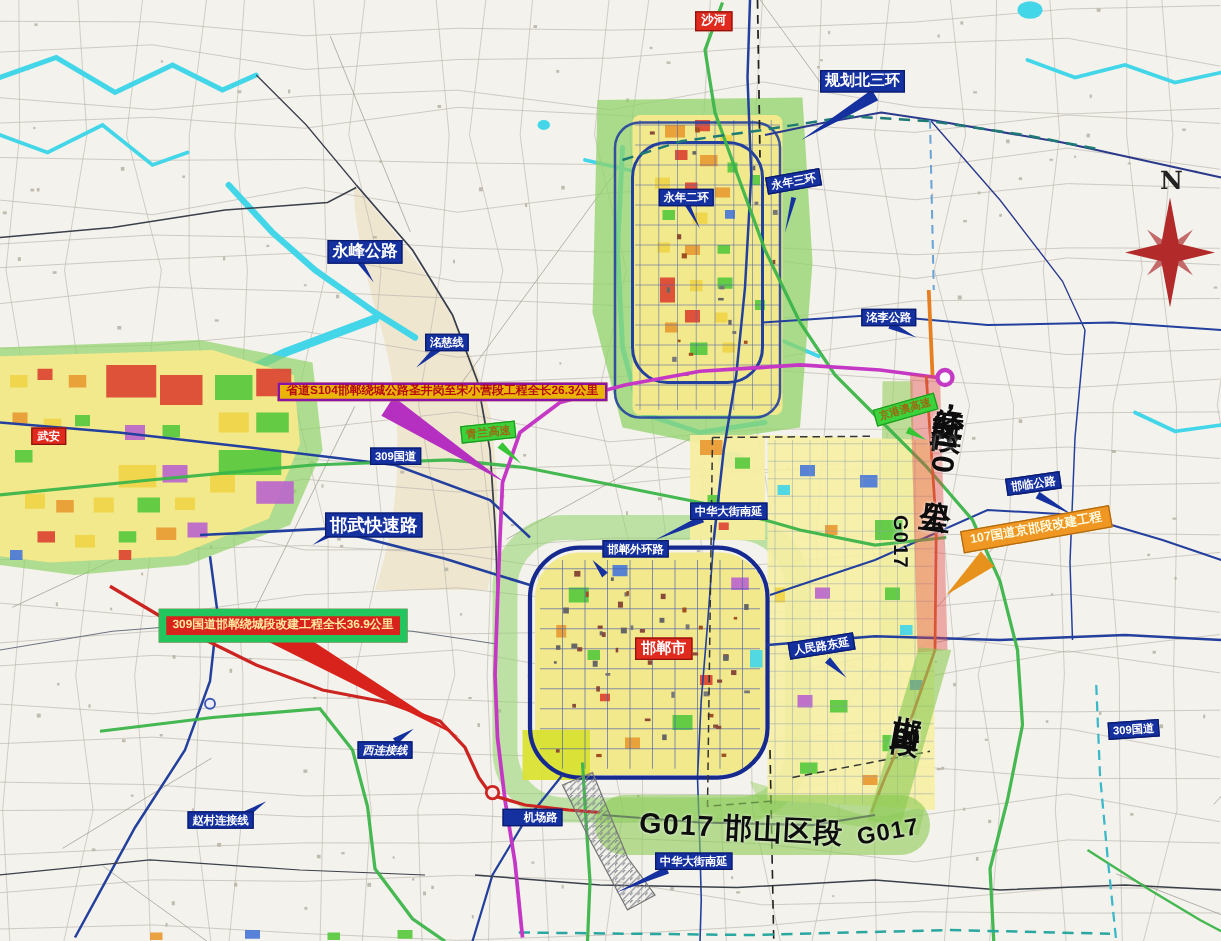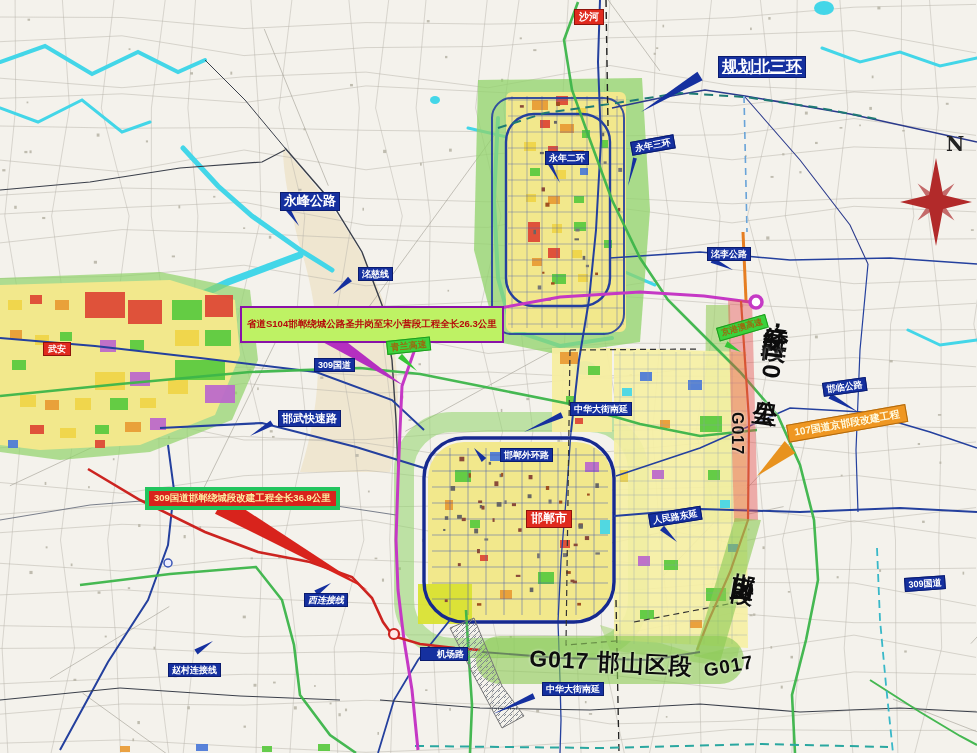--- a/index.html
+++ b/index.html
@@ -1,25 +1,25 @@
 <!DOCTYPE html>
 <html><head>
 <meta charset="utf-8">
 <style>
   html,body{margin:0;padding:0;background:#888;}
   #stage{position:relative;width:977px;height:753px;overflow:hidden;
          font-family:"Liberation Sans","DejaVu Sans",sans-serif;background:#f4f2ec;}
   #art{position:absolute;left:0;top:0;}
-  #labels{position:absolute;left:0;top:0;width:850px;height:753px;margin-left:18px;}
+  #labels{position:absolute;left:0;top:0;width:850px;height:753px;}
   .lbl{position:absolute;white-space:nowrap;font-weight:bold;transform-origin:left top;line-height:1.15;}
   .bluebox{background:#15309f;color:#fff;padding:1px 3px;border:1px solid #0a1b6e;}
   .greenbox{background:#3cd23c;color:#9a6a10;padding:1px 3px;border:1px solid #1e9a1e;}
   .redbox{background:#e02a1e;color:#fff;padding:1px 4px;border:1px solid #8e130b;}
-  .purplebanner{background:#bef264;color:#b50b0b;padding:11px 5px;border:2px solid #8912a8;}
-  .redbanner{background:#d8231c;color:#ffe9a0;padding:2px 5px;border:4px solid #22c55e;}
+  .purplebanner{background:#eab308;color:#b50b0b;padding:0 5px;border:2px solid #8912a8;}
+  .redbanner{background:#d8231c;color:#ffe9a0;padding:2px 5px;border:6px solid #22c55e;}
   .orangebanner{background:#ef9722;color:#fffbe0;padding:2px 6px;border:1px solid #b06a10;}
   .blackvert{writing-mode:vertical-rl;text-orientation:mixed;color:#0d0d0d;font-weight:900;
              letter-spacing:3px;text-shadow:0 0 3px rgba(255,255,255,.85);}
   .blackbig{color:#0d0d0d;font-weight:900;letter-spacing:1px;text-shadow:0 0 3px rgba(255,255,255,.8);}
   .compassN{color:#222;font-weight:bold;font-family:"DejaVu Serif","Liberation Serif",serif;}
 </style>
 </head>
 <body>
 
 <div id="stage">
@@ -619,41 +619,41 @@
       <circle cx="394" cy="634" r="5" fill="#ffe8e8" stroke="#cc2420" stroke-width="2.2"></circle>
       <circle cx="168" cy="563" r="4" fill="#eef" stroke="#3a55b5" stroke-width="1.5"></circle>
     </g>
     <g>
       <path d="M954.4,183.6 L942,202 L954.4,220.4 L936,208 L917.6,220.4 L930,202 L917.6,183.6 L936,196 Z" fill="#c46a6a"></path>
       <path d="M936,158 L943,195 L972,202 L943,209 L936,246 L929,209 L900,202 L929,195 Z" fill="#b22a2a"></path>
     </g>
   </svg>
   <div id="labels">
       <div class="lbl redbox" style="left: 556px; top: 9px; font-size: 10px;">沙河</div>
-      <div class="lbl bluebox" style="left: 700px; top: 56px; font-size: 16px; text-decoration: underline;">规划北三环</div>
+      <div class="lbl bluebox" style="left: 656px; top: 56px; font-size: 12px;">规划北三环</div>
       <div class="lbl bluebox" style="left: 527px; top: 151px; font-size: 9px;">永年二环</div>
       <div class="lbl bluebox" style="left: 612px; top: 142px; font-size: 9px; transform: rotate(-10deg);">永年三环</div>
       <div class="lbl bluebox" style="left: 262px; top: 192px; font-size: 13px;">永峰公路</div>
       <div class="lbl bluebox" style="left: 340px; top: 267px; font-size: 9px;">洺慈线</div>
       <div class="lbl bluebox" style="left: 689px; top: 247px; font-size: 9px;">洺李公路</div>
       <div class="lbl purplebanner" style="left: 222px; top: 306px; font-size: 9.5px;">省道S104邯郸绕城公路圣井岗至宋小营段工程全长26.3公里</div>
       <div class="lbl bluebox" style="left: 296px; top: 358px; font-size: 9px;">309国道</div>
       <div class="lbl greenbox" style="left: 368px; top: 341px; font-size: 9px; transform: rotate(-6deg);">青兰高速</div>
-      <div class="lbl bluebox" style="left: 260px; top: 410px; font-size: 11px;">邯武快速路</div>
+      <div class="lbl bluebox" style="left: 260px; top: 410px; font-size: 14px;">邯武快速路</div>
       <div class="lbl bluebox" style="left: 552px; top: 402px; font-size: 9px;">中华大街南延</div>
       <div class="lbl greenbox" style="left: 698px; top: 328px; font-size: 8.5px; transform: rotate(-16deg);">京港澳高速</div>
       <div class="lbl bluebox" style="left: 804px; top: 383px; font-size: 9px; transform: rotate(-8deg);">邯临公路</div>
       <div class="lbl orangebanner" style="left: 768px; top: 425px; font-size: 10px; transform: rotate(-10deg);">107国道京邯段改建工程</div>
-      <div class="lbl bluebox" style="left: 482px; top: 448px; font-size: 9px;">邯郸外环路</div>
+      <div class="lbl bluebox" style="left: 482px; top: 432px; font-size: 9px;">邯郸外环路</div>
       <div class="lbl redbanner" style="left: 127px; top: 487px; font-size: 9.5px;">309国道邯郸绕城段改建工程全长36.9公里</div>
       <div class="lbl redbox" style="left: 508px; top: 510px; font-size: 12px;">邯郸市</div>
       <div class="lbl bluebox" style="left: 630px; top: 514px; font-size: 9px; transform: rotate(-9deg);">人民路东延</div>
       <div class="lbl redbox" style="left: 25px; top: 342px; font-size: 9px;">武安</div>
       <div class="lbl bluebox" style="left: 286px; top: 593px; font-size: 9px; font-style: italic;">西连接线</div>
-      <div class="lbl bluebox" style="left: 150px; top: 663px; font-size: 9px;">赵村连接线</div>
+      <div class="lbl bluebox" style="left: 150px; top: 649px; font-size: 9px;">赵村连接线</div>
       <div class="lbl bluebox" style="left: 402px; top: 647px; font-size: 9px; padding-left: 16px;">机场路</div>
       <div class="lbl bluebox" style="left: 524px; top: 682px; font-size: 9px;">中华大街南延</div>
       <div class="lbl bluebox" style="left: 886px; top: 578px; font-size: 9px; transform: rotate(-4deg);">309国道</div>
       <div class="lbl blackvert" style="left: 748px; top: 306px; font-size: 25px; transform: rotate(8deg);">经开区段，10公里</div>
       <div class="lbl blackbig" style="left: 728px; top: 412px; font-size: 16px; transform: rotate(90deg);">G017</div>
       <div class="lbl blackvert" style="left: 718px; top: 553px; font-size: 23px; transform: rotate(10deg);">邯山区段</div>
       <div class="lbl blackbig" style="left: 684px; top: 660px; font-size: 19px; transform: rotate(-10deg);">G017</div>
       <div class="lbl blackbig" style="left: 512px; top: 645px; font-size: 23px; transform: rotate(3deg);">G017 邯山区段</div>
       <div class="lbl compassN" style="left: 928px; top: 133px; font-size: 20px;">N</div>
     </div>

